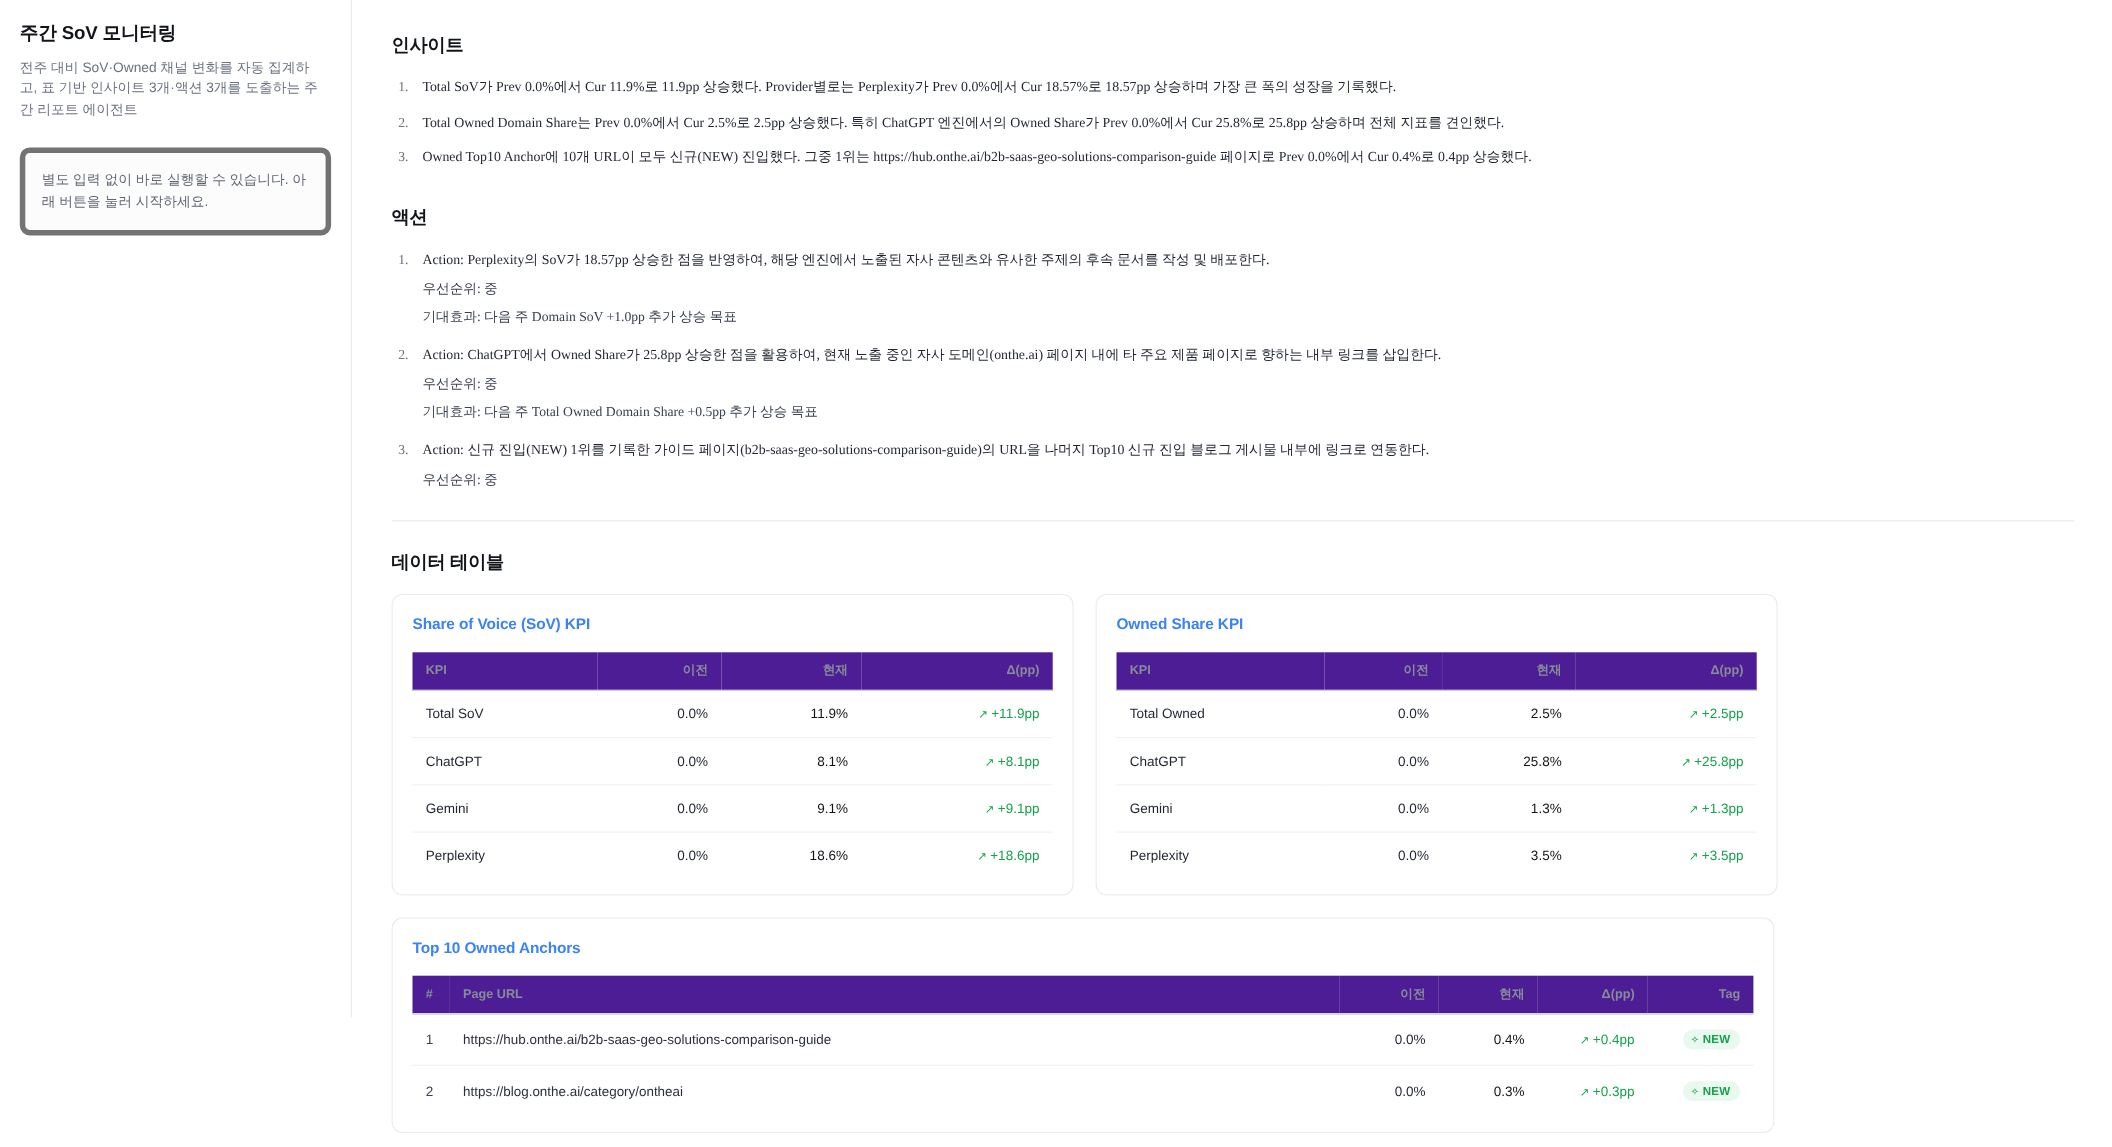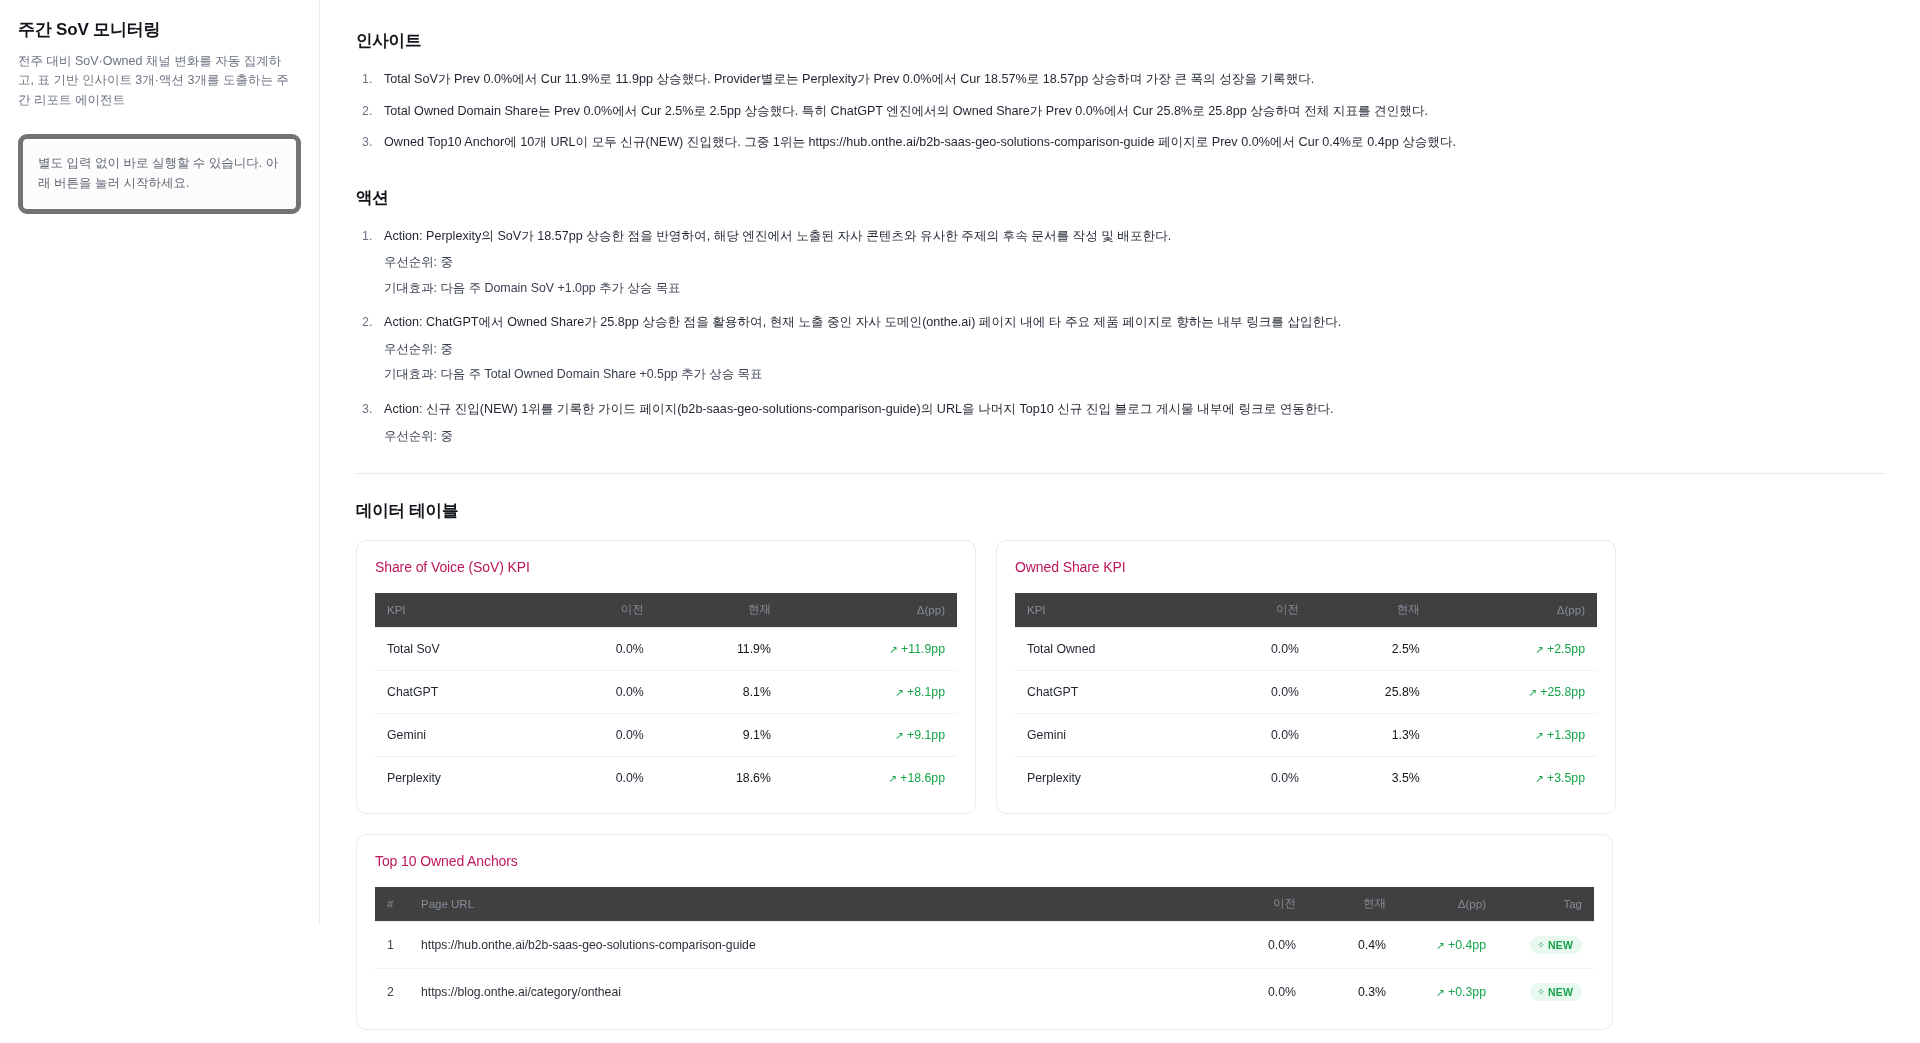--- a/index.html
+++ b/index.html
@@ -45,21 +45,21 @@
   }
   .content { width: 1560px; margin-left: 36px; }
 
   h2.section-h {
     font-size: 16.5px; font-weight: 700; color: #111418;
     letter-spacing: -0.2px;
     margin-bottom: 18px;
   }
   h2.section-h.spaced { margin-top: 34px; font-family: Liberation Serif, serif; }
 
-  ol.num-list { list-style: none; counter-reset: li; }
+  ol.num-list { list-style: none; counter-reset: li; font-family: Liberation Serif, serif; }
   ol.num-list > li {
     counter-increment: li;
     position: relative;
     padding-left: 28px;
     font-size: 12.6px;
     line-height: 1.55;
     color: #1f2430;
     margin-bottom: 12px;
   }
   ol.num-list > li::before {
@@ -76,29 +76,29 @@
 
   
   .card-row { display: flex; gap: 20px; }
   .card {
     border: 1px solid #e9ebef; border-radius: 10px; background: #ffffff;
     padding: 18px 18px 14px 18px;
   }
   .card.half { width: 620px; }
   .card.full { width: 1257px; margin-top: 20px; }
   .card-title {
-    font-size: 14px; font-weight: 400; color: #be185d;
+    font-size: 14px; font-weight: 700; color: #3b82f6;
     margin-bottom: 18px; letter-spacing: -0.1px;
   }
   table { width: 100%; border-collapse: collapse; }
   thead th {
-    font-size: 11.5px; font-weight: 400; color: #868d99;
+    font-size: 11.5px; font-weight: 700; color: #868d99;
     text-align: right; padding: 9px 12px 10px 12px;
     border-bottom: 1px solid #eceef1;
-    background: #404040;
+    background: #4c1d95;
     white-space: nowrap;
   }
   thead th.left { text-align: left; }
   tbody td {
     font-size: 12.3px; color: #1f2430;
     text-align: right; padding: 14px 12px;
     border-bottom: 1px solid #f0f1f3;
     white-space: nowrap;
   }
   tbody tr:last-child td { border-bottom: none; }

